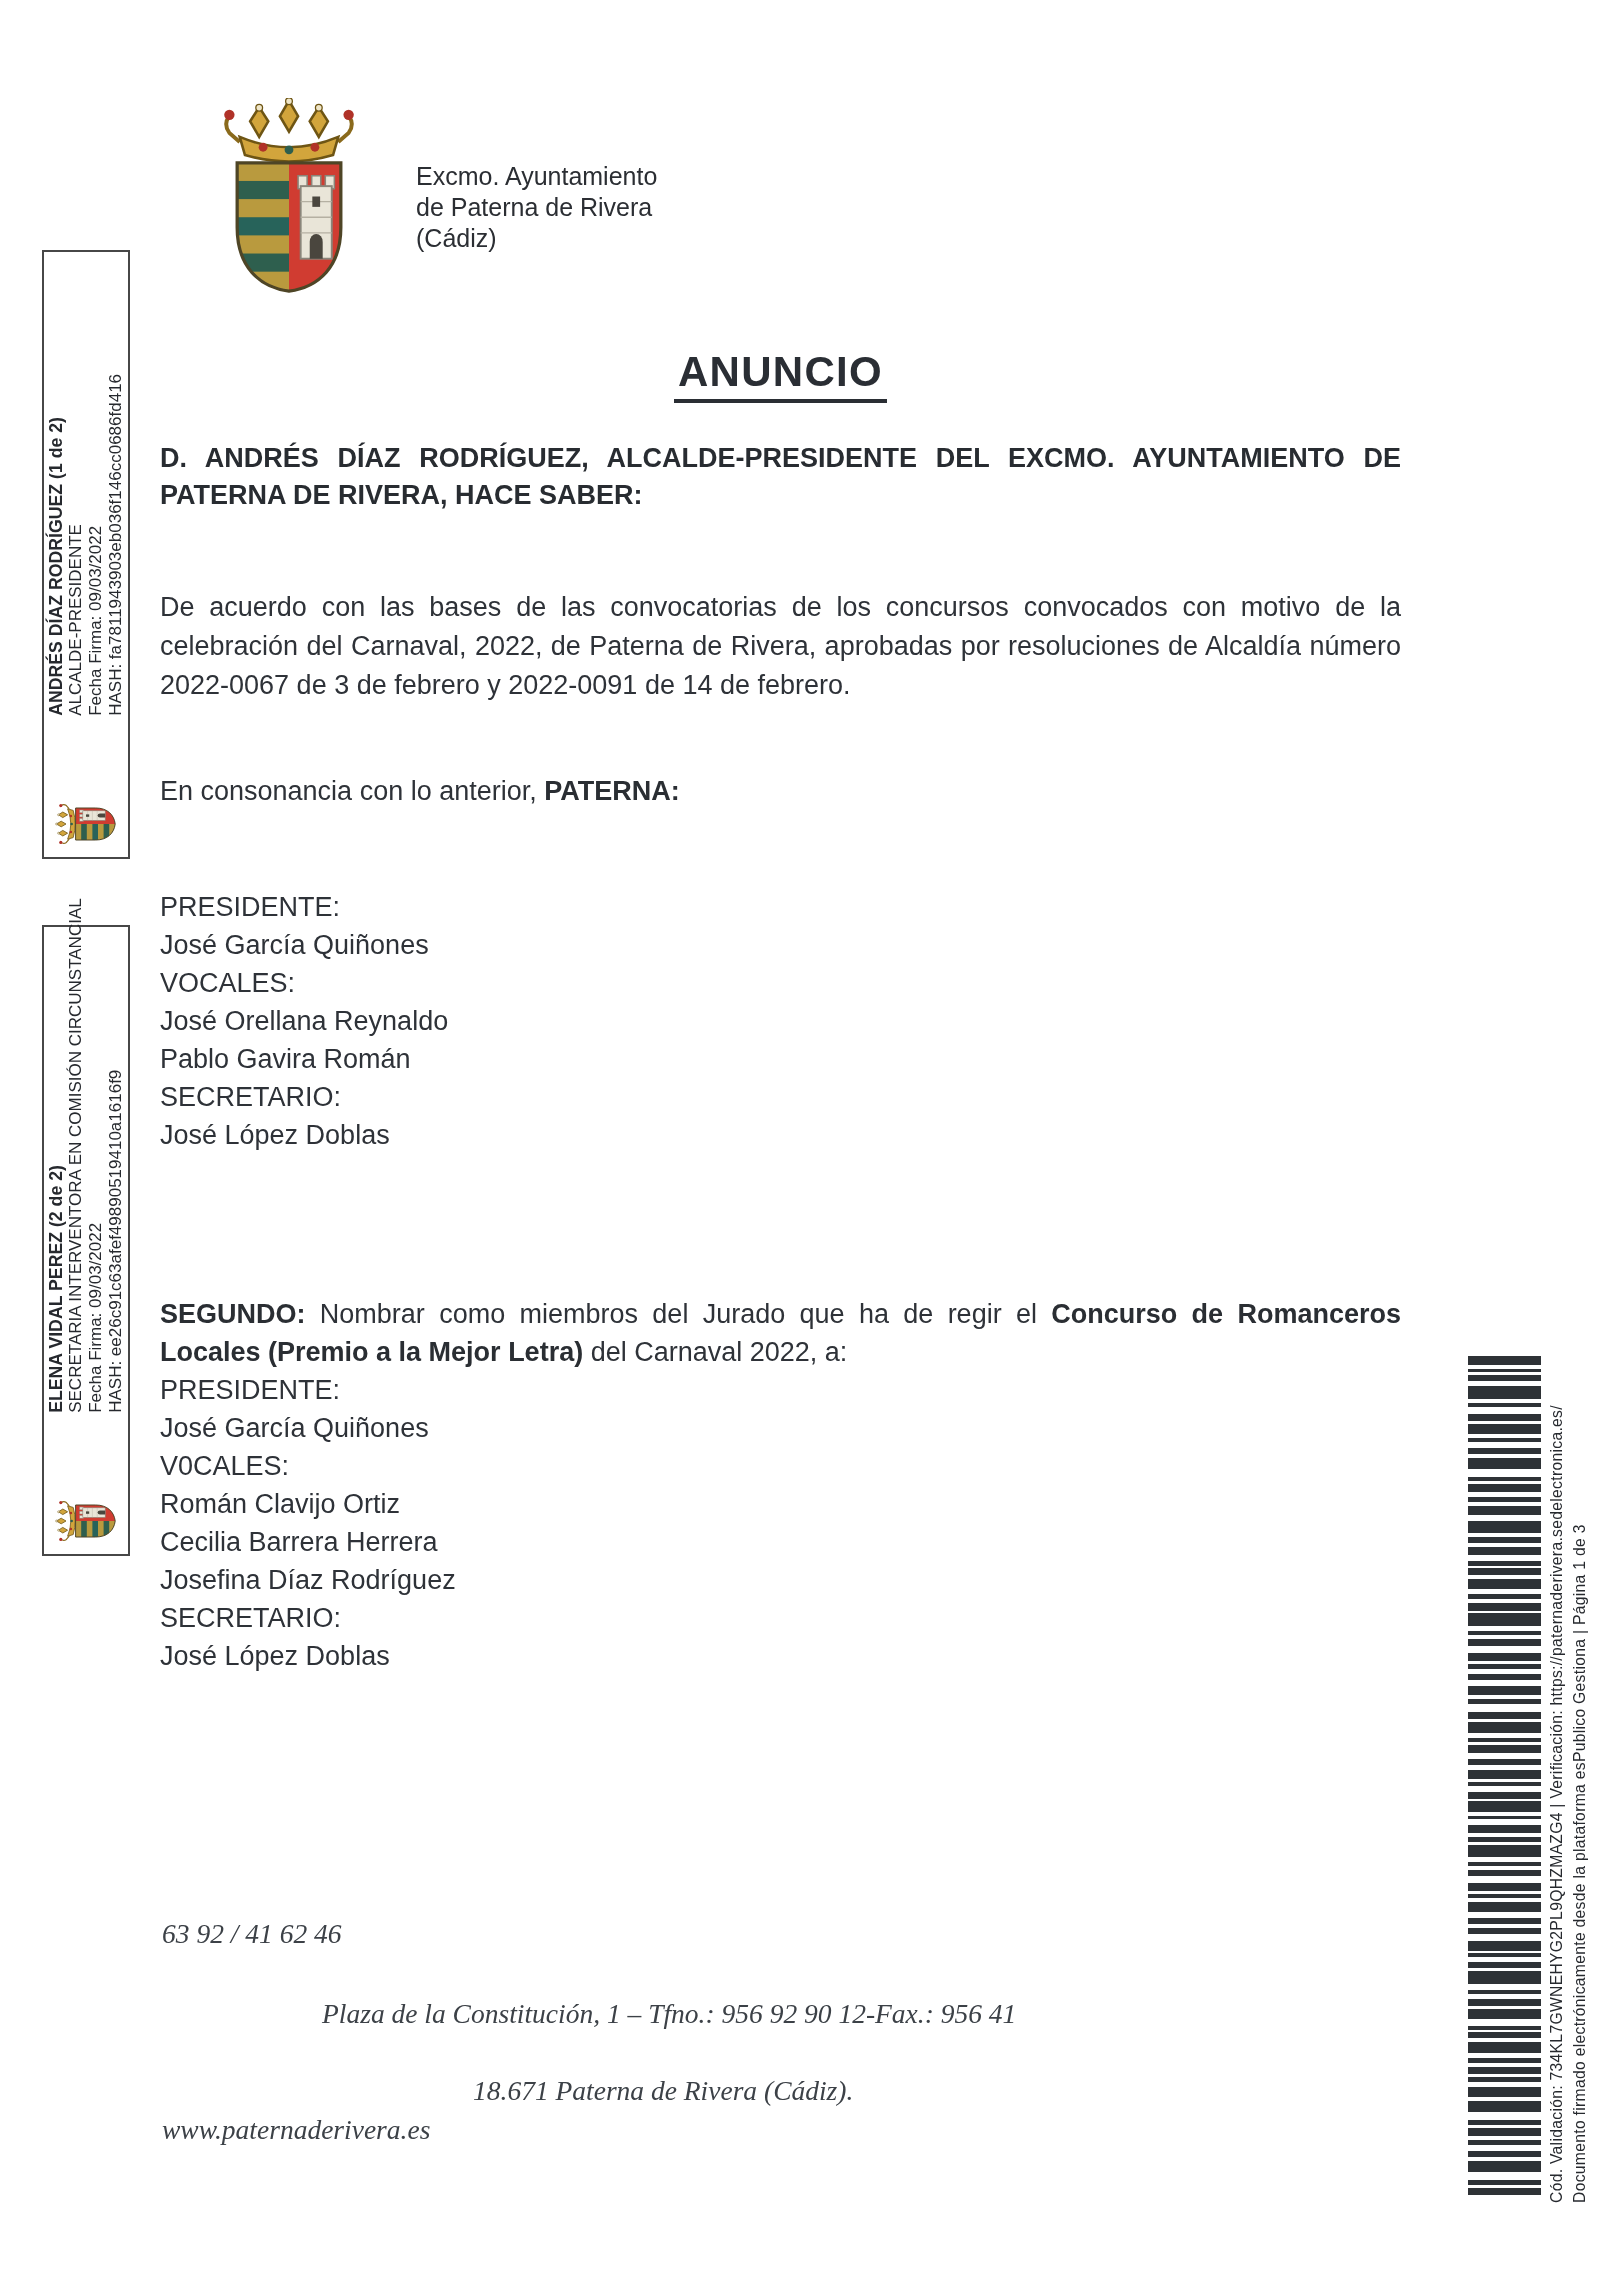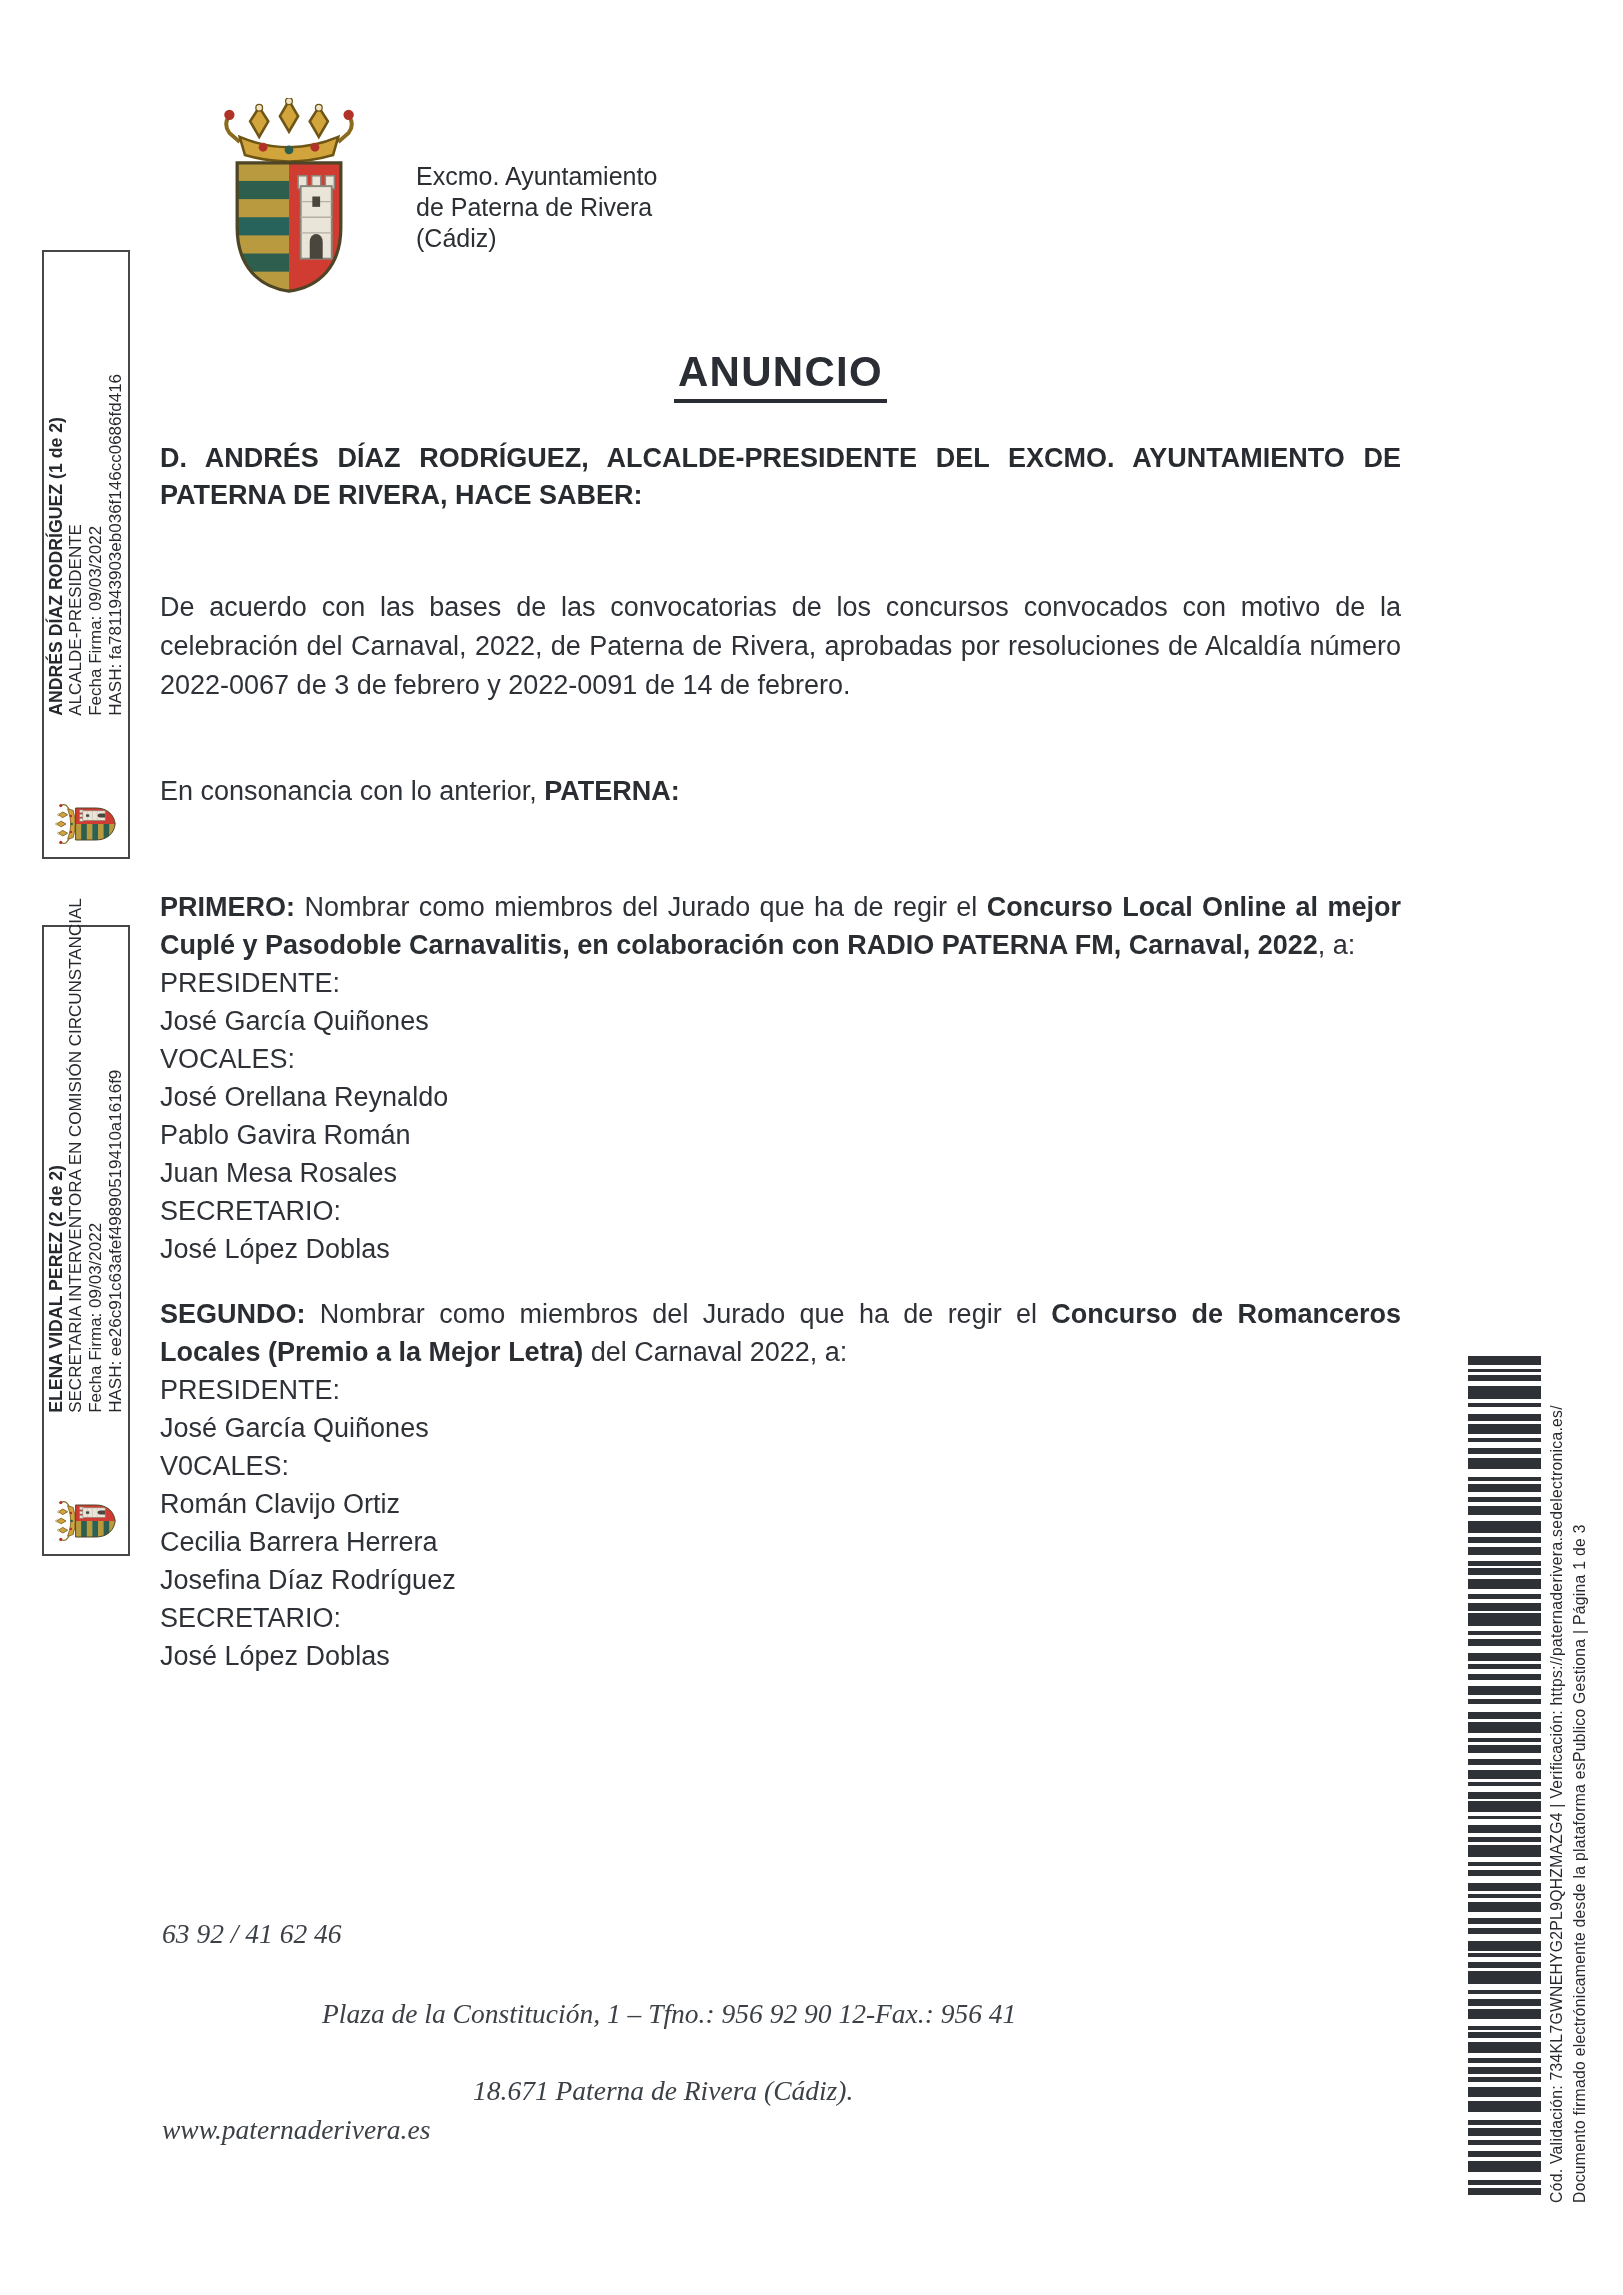--- a/index.html
+++ b/index.html
@@ -119,28 +119,26 @@
     <span class="doc-title">ANUNCIO</span>
   </div>
 
   <p class="p bold" style="top:440px;">D. ANDRÉS DÍAZ RODRÍGUEZ, ALCALDE-PRESIDENTE DEL EXCMO. AYUNTAMIENTO DE PATERNA DE RIVERA, HACE SABER:</p>
 
   <p class="p p3l" style="top:588px;">De acuerdo con las bases de las convocatorias de los concursos convocados con motivo de la celebración del Carnaval, 2022, de Paterna de Rivera, aprobadas por resoluciones de Alcaldía número 2022-0067 de 3 de febrero y 2022-0091 de 14 de febrero.</p>
 
   <p class="p" style="top:772px;"><span>En consonancia con lo anterior, </span><b>PATERNA:</b></p>
 
   <div class="p section" style="top:888px;">
-    <p><b>PRIMERO:</b><span> Nombrar como miembros del Jurado que ha de regir el </span><b>Concurso Local Online al mejor Cuplé y Pasodoble Carnavalitis, en colaboración con RADIO PATERNA FM, Carnaval, 2022</b><span>, a:</span></p>
     <div class="lines">
         <div>PRESIDENTE:</div>
         <div>José García Quiñones</div>
         <div>VOCALES:</div>
         <div>José Orellana Reynaldo</div>
         <div>Pablo Gavira Román</div>
-        <div>Juan Mesa Rosales</div>
         <div>SECRETARIO:</div>
         <div>José López Doblas</div>
       </div>
   </div>
 
   <div class="p section" style="top:1295px;">
     <p><b>SEGUNDO:</b><span> Nombrar como miembros del Jurado que ha de regir el </span><b>Concurso de Romanceros Locales (Premio a la Mejor Letra)</b><span> del Carnaval 2022, a:</span></p>
     <div class="lines">
         <div>PRESIDENTE:</div>
         <div>José García Quiñones</div>

